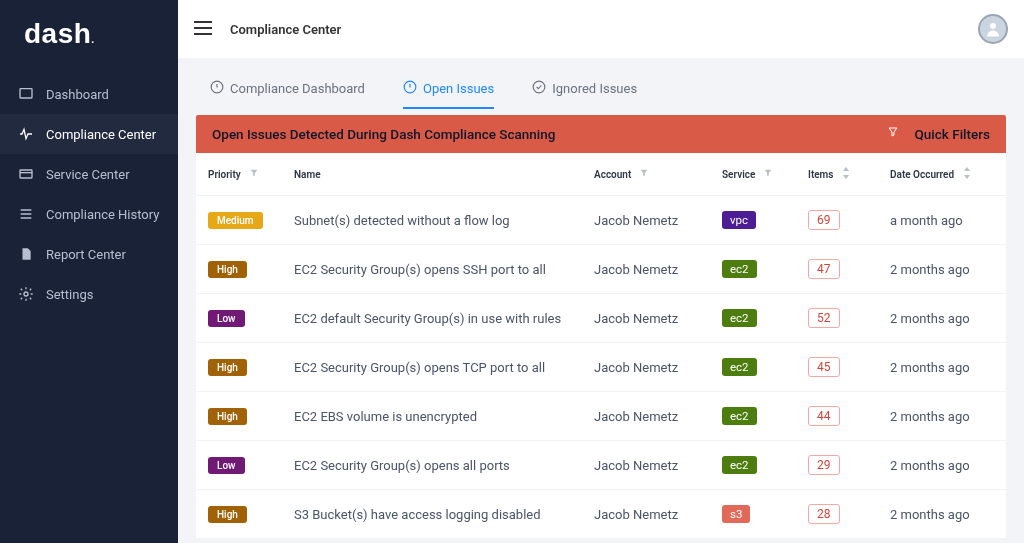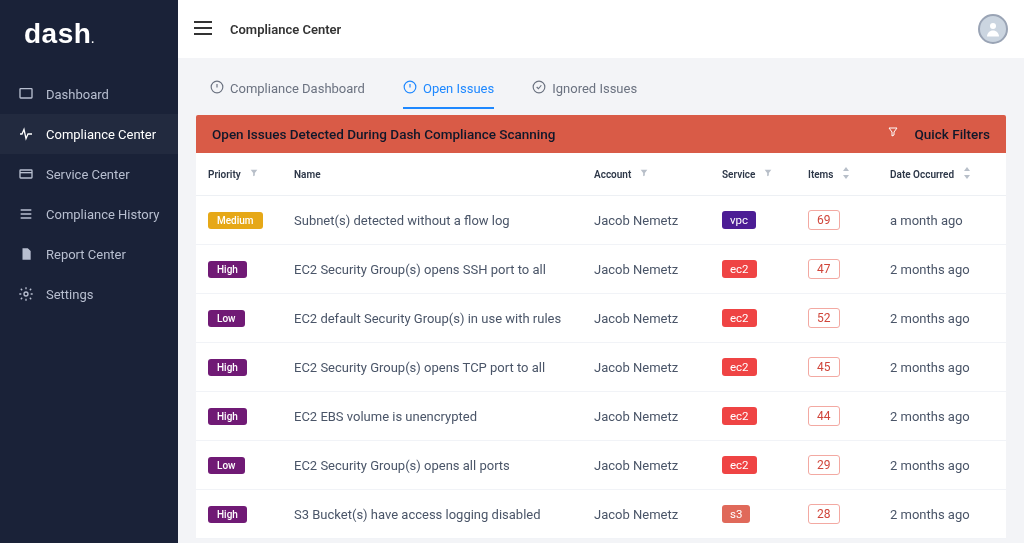--- a/index.html
+++ b/index.html
@@ -24,25 +24,25 @@
 .tab.active { color: #1e88ff; border-bottom-color: #1e88ff; }
 .card { background: #fff; margin-top: 6px; border-radius: 4px 4px 0 0; }
 .card-header { background: #d95b47; color: #0f172a; padding: 11px 16px; display: flex; align-items: center; font-size: 13.5px; font-weight: 500; border-radius: 2px 2px 0 0; }
 .qf { margin-left: auto; display: flex; align-items: flex-start; gap: 16px; cursor: pointer; }
 table { width: 100%; border-collapse: collapse; }
 thead th { text-align: left; font-weight: 600; font-size: 10px; color: #2d3748; padding: 14px 12px; border-bottom: 1px solid #edf0f4; }
 thead th .hd { display: flex; align-items: center; gap: 8px; }
 tbody td { padding: 14px 12px; font-size: 13px; color: #4a5568; border-bottom: 1px solid #f1f3f7; }
 .pill { display: inline-block; padding: 3px 9px; border-radius: 3px; color: #fff; font-size: 10px; font-weight: 500; }
 .pill-medium { background: #e6a817; }
-.pill-high { background: #701a75; }
+.pill-high { background: #a16207; }
 .pill-low { background: #701a75; }
 .svc { display: inline-block; padding: 2px 8px; border-radius: 3px; color: #fff; font-size: 11.5px; }
 .svc-vpc { background: #4c1d95; }
-.svc-ec2 { background: #ef4444; }
+.svc-ec2 { background: #4d7c0f; }
 .svc-s3 { background: #e0695a; }
 .items-badge { display: inline-block; min-width: 30px; text-align: center; padding: 2px 8px; border: 1px solid #f3a9a2; color: #d0453a; border-radius: 3px; font-size: 12px; }
 .filter-ic, .sort-ic { color: #b8bfc9; cursor: pointer; }
 .col-priority { width: 86px; }
 .col-account { width: 128px; }
 .col-service { width: 86px; }
 .col-items { width: 82px; }
 .col-date { width: 128px; }
 </style>
 </head>

